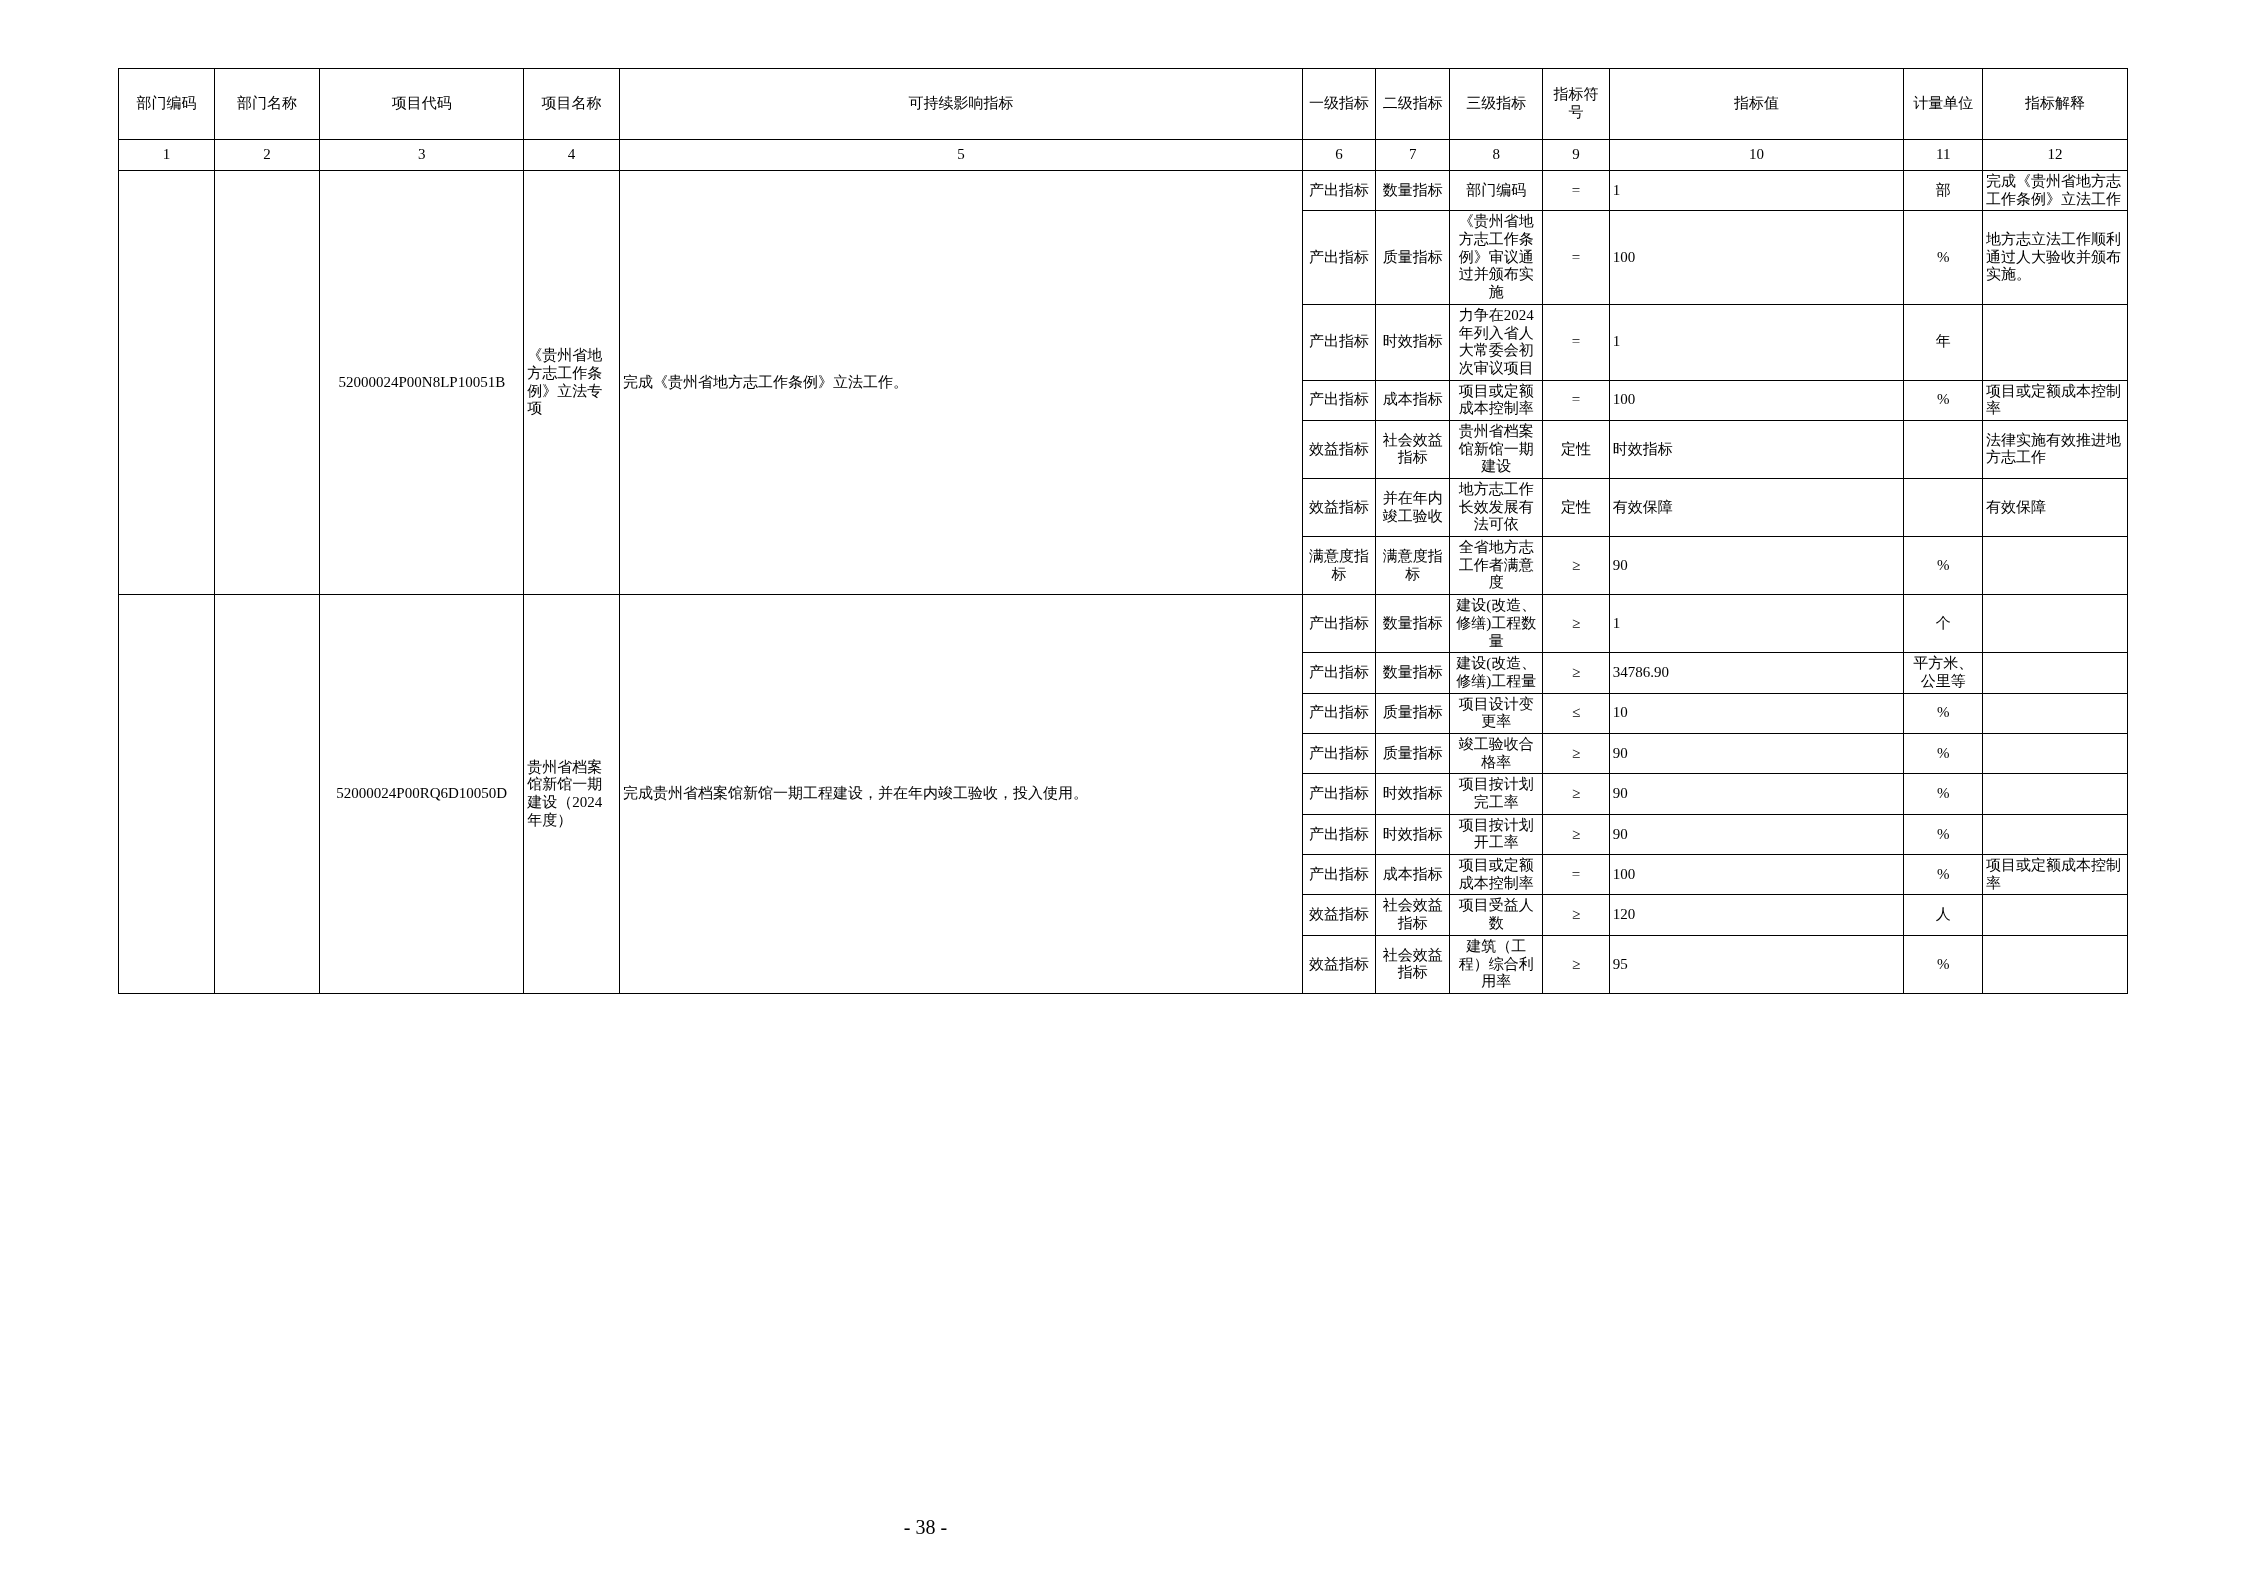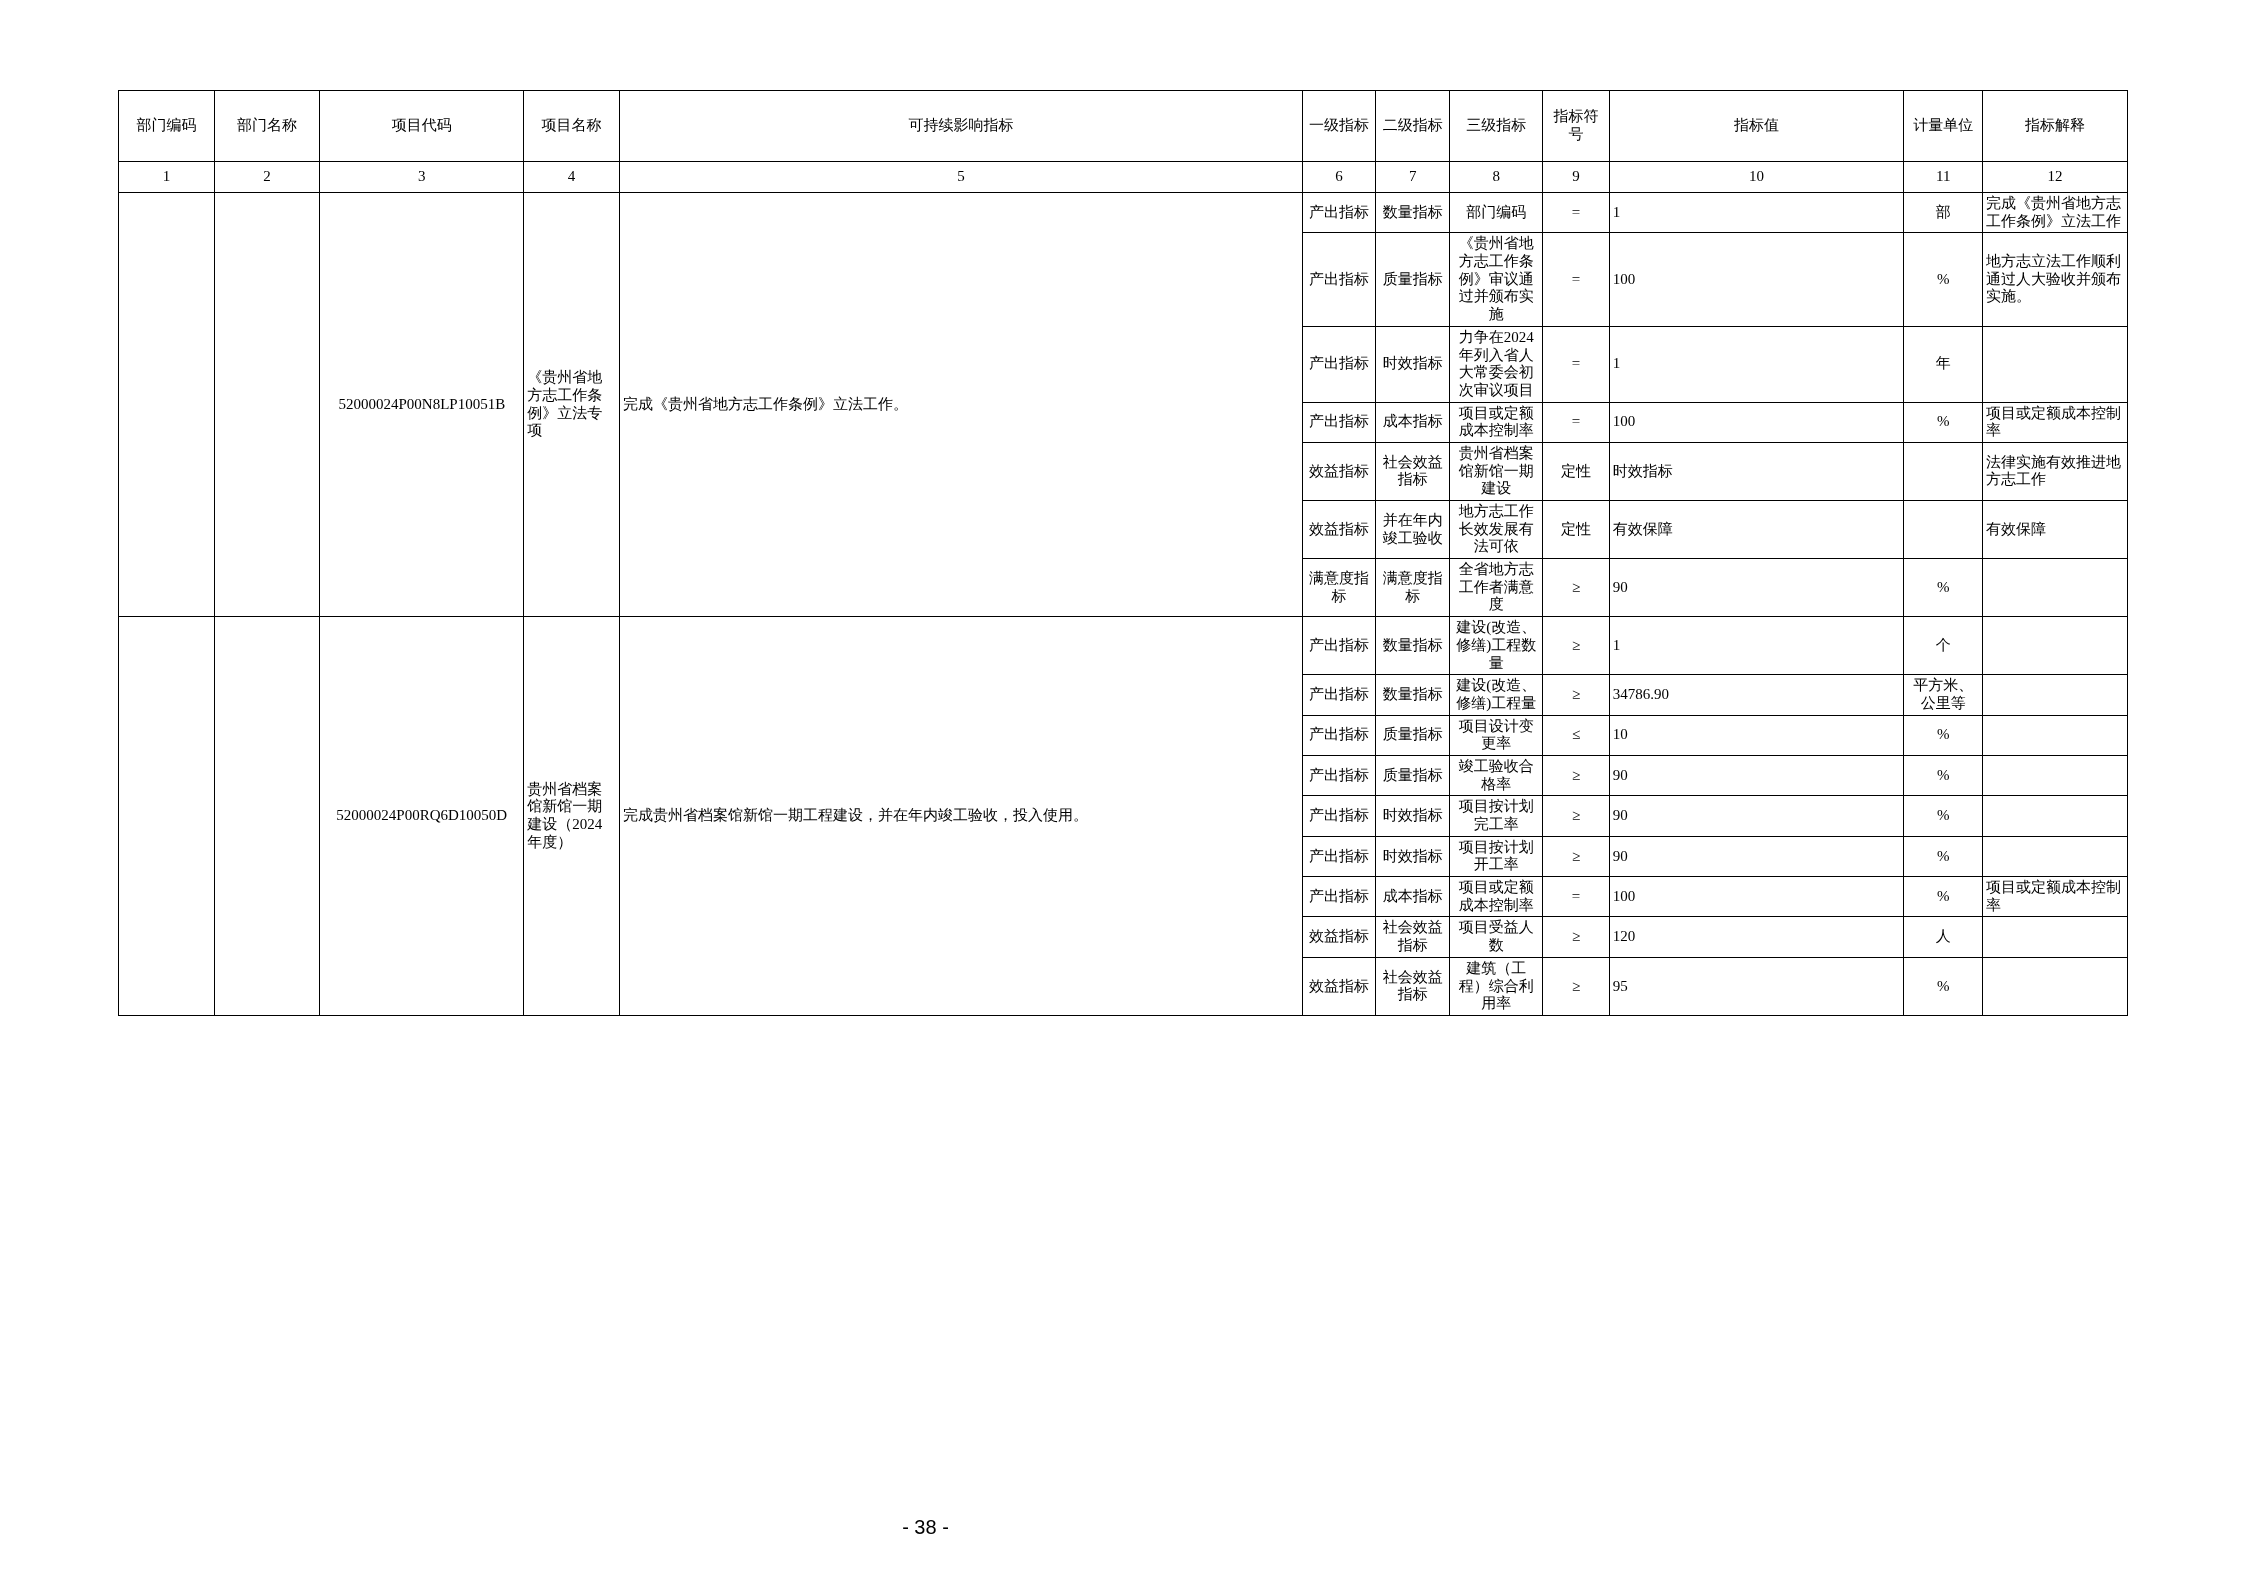--- a/index.html
+++ b/index.html
@@ -12,21 +12,21 @@
     height: 1587px;
     font-family: "Liberation Serif", "DejaVu Serif", serif;
     color: #000000;
     position: relative;
   }
   .page {
     position: relative;
     width: 1862px;
     height: 1587px;
     box-sizing: border-box;
-    padding: 90px 118px 0 118px;
+    padding: 68px 118px 0 118px;
   }
   table.perf {
     border-collapse: collapse;
     table-layout: fixed;
     width: 2010px;
     margin: 0 auto;
   }
   table.perf td, table.perf th {
     border: 1px solid #000000;
     font-weight: normal;
@@ -63,21 +63,21 @@
   .colw10 { width: 240px; }
   .colw11 { width: 64px; }
   .colw12 { width: 118px; }
   .footer {
     position: absolute;
     left: 0;
     right: 11px;
     bottom: 48px;
     text-align: center;
     font-size: 20px;
-    font-family: Liberation Sans, sans-serif;
+    font-family: Liberation Serif, serif;
   }
 </style>
 </head>
 <body>
 
 <div class="page">
   <table class="perf">
     <colgroup>
       <col class="colw1">
         <col class="colw2">

